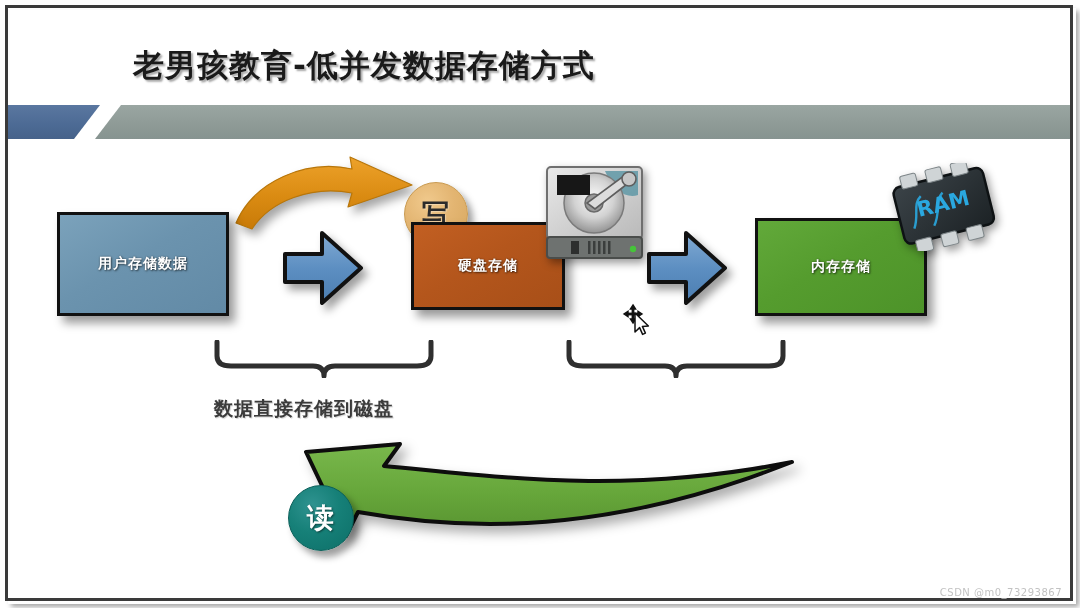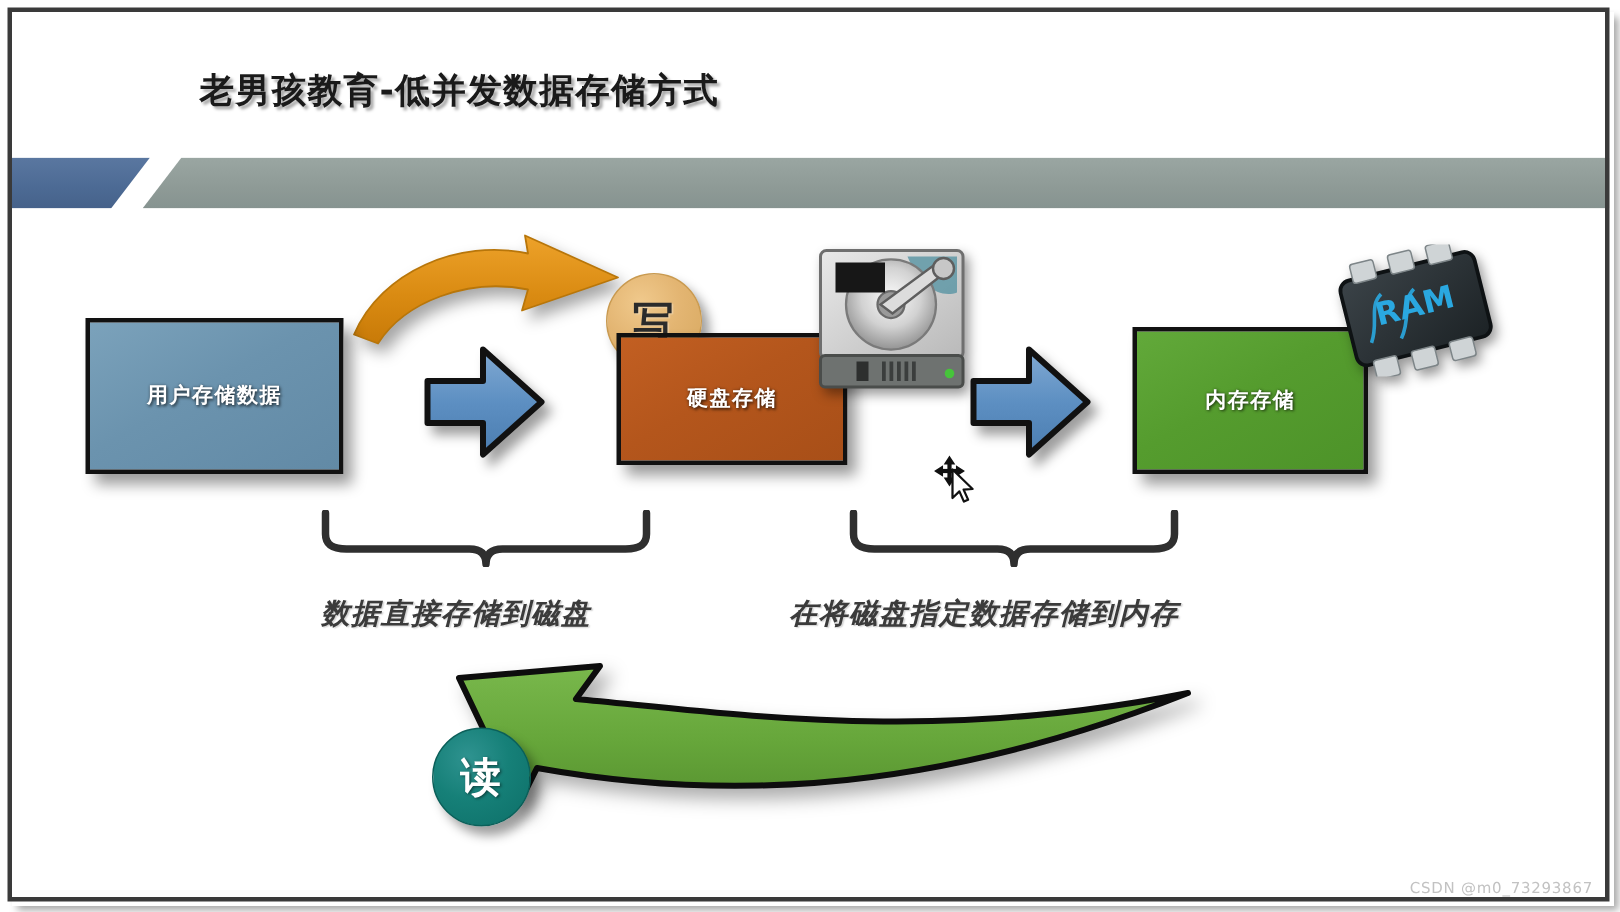--- a/index.html
+++ b/index.html
@@ -18,21 +18,21 @@
   }
   .frame-shadow{
     position:absolute;left:8px;top:8px;width:1068px;height:596px;
     box-shadow:3px 3px 5px rgba(0,0,0,.35);box-sizing:border-box;
     pointer-events:none;
   }
 
   
   .title-text{
     position:absolute;left:133px;top:45px;
-    font-size:23px;font-weight:bold;color:#1a1a1a;
+    font-size:31px;font-weight:bold;color:#1a1a1a;
     letter-spacing:1px;white-space:nowrap;
     text-shadow:2px 2px 2px rgba(0,0,0,.35);
   }
   .band-gray{
     position:absolute;left:95px;top:105px;width:978px;height:34px;
     background:linear-gradient(180deg,#9aa6a2 0%,#8e9a96 60%,#869390 100%);
     clip-path:polygon(26px 0, 100% 0, 100% 100%, 0 100%);
     box-shadow:1px 2px 3px rgba(0,0,0,.28);
   }
   .band-blue{
@@ -56,21 +56,21 @@
   }
   #box-user{
     left:57px;top:212px;width:172px;height:104px;
     background:linear-gradient(150deg,#7ba2bb 0%,#6b93ae 45%,#628aa6 100%);
   }
   #box-disk{
     left:411px;top:222px;width:154px;height:88px;
     background:linear-gradient(150deg,#c25f22 0%,#b4561c 45%,#a84f18 100%);
   }
   #box-mem{
-    left:755px;top:218px;width:157px;height:98px;
+    left:755px;top:218px;width:172px;height:98px;
     background:linear-gradient(150deg,#62a93a 0%,#559c2e 45%,#4d9329 100%);
   }
 
   
   .blue-arrow{
     position:absolute;
     filter:drop-shadow(5px 6px 4px rgba(0,0,0,.38));
   }
 
   
@@ -111,21 +111,20 @@
     position:absolute;left:884px;top:163px;width:118px;height:88px;
     filter:drop-shadow(3px 4px 4px rgba(0,0,0,.40));
   }
 
   
   .brace{position:absolute;}
   .caption{
     position:absolute;font-size:19px;font-weight:bold;color:#3b3b3b;
     white-space:nowrap;letter-spacing:1px;
     text-shadow:1px 1px 1px rgba(0,0,0,.18);
-    font-style:italic;
   }
   #brace-1{left:213px;top:340px;width:222px;height:38px;}
   #caption-1{left:214px;top:396px;}
   #brace-2{left:565px;top:340px;width:222px;height:38px;}
   #caption-2{left:526px;top:396px;}
 
   
   #curve-green{
     position:absolute;left:292px;top:440px;width:540px;height:115px;
     filter:drop-shadow(6px 7px 6px rgba(0,0,0,.32));
@@ -262,21 +261,20 @@
   <svg class="brace" id="brace-1" viewBox="0 0 222 38" xmlns="http://www.w3.org/2000/svg">
     <path d="M4,2 L4,16 C4,24 10,26 18,26 L100,26 C107,26 111,29 111,36
              C111,29 115,26 122,26 L204,26 C212,26 218,24 218,16 L218,2" fill="none" stroke="#2f2f2f" stroke-width="5" stroke-linecap="round" stroke-linejoin="round"></path>
   </svg>
   <div class="caption" id="caption-1">数据直接存储到磁盘</div>
 
   <svg class="brace" id="brace-2" viewBox="0 0 222 38" xmlns="http://www.w3.org/2000/svg">
     <path d="M4,2 L4,16 C4,24 10,26 18,26 L100,26 C107,26 111,29 111,36
              C111,29 115,26 122,26 L204,26 C212,26 218,24 218,16 L218,2" fill="none" stroke="#2f2f2f" stroke-width="5" stroke-linecap="round" stroke-linejoin="round"></path>
   </svg>
-  <div class="caption" id="caption-2">在将磁盘指定数据存储到内存</div>
 
   <svg id="curve-green" viewBox="0 0 540 115" xmlns="http://www.w3.org/2000/svg">
     <defs>
       <linearGradient id="gg" x1="0" y1="0" x2="0" y2="1">
         <stop offset="0%" stop-color="#79b84c"></stop>
         <stop offset="55%" stop-color="#66a63a"></stop>
         <stop offset="100%" stop-color="#579230"></stop>
       </linearGradient>
     </defs>
     <path d="M14,12 L108,4 L92,26 C200,36 330,56 500,22

